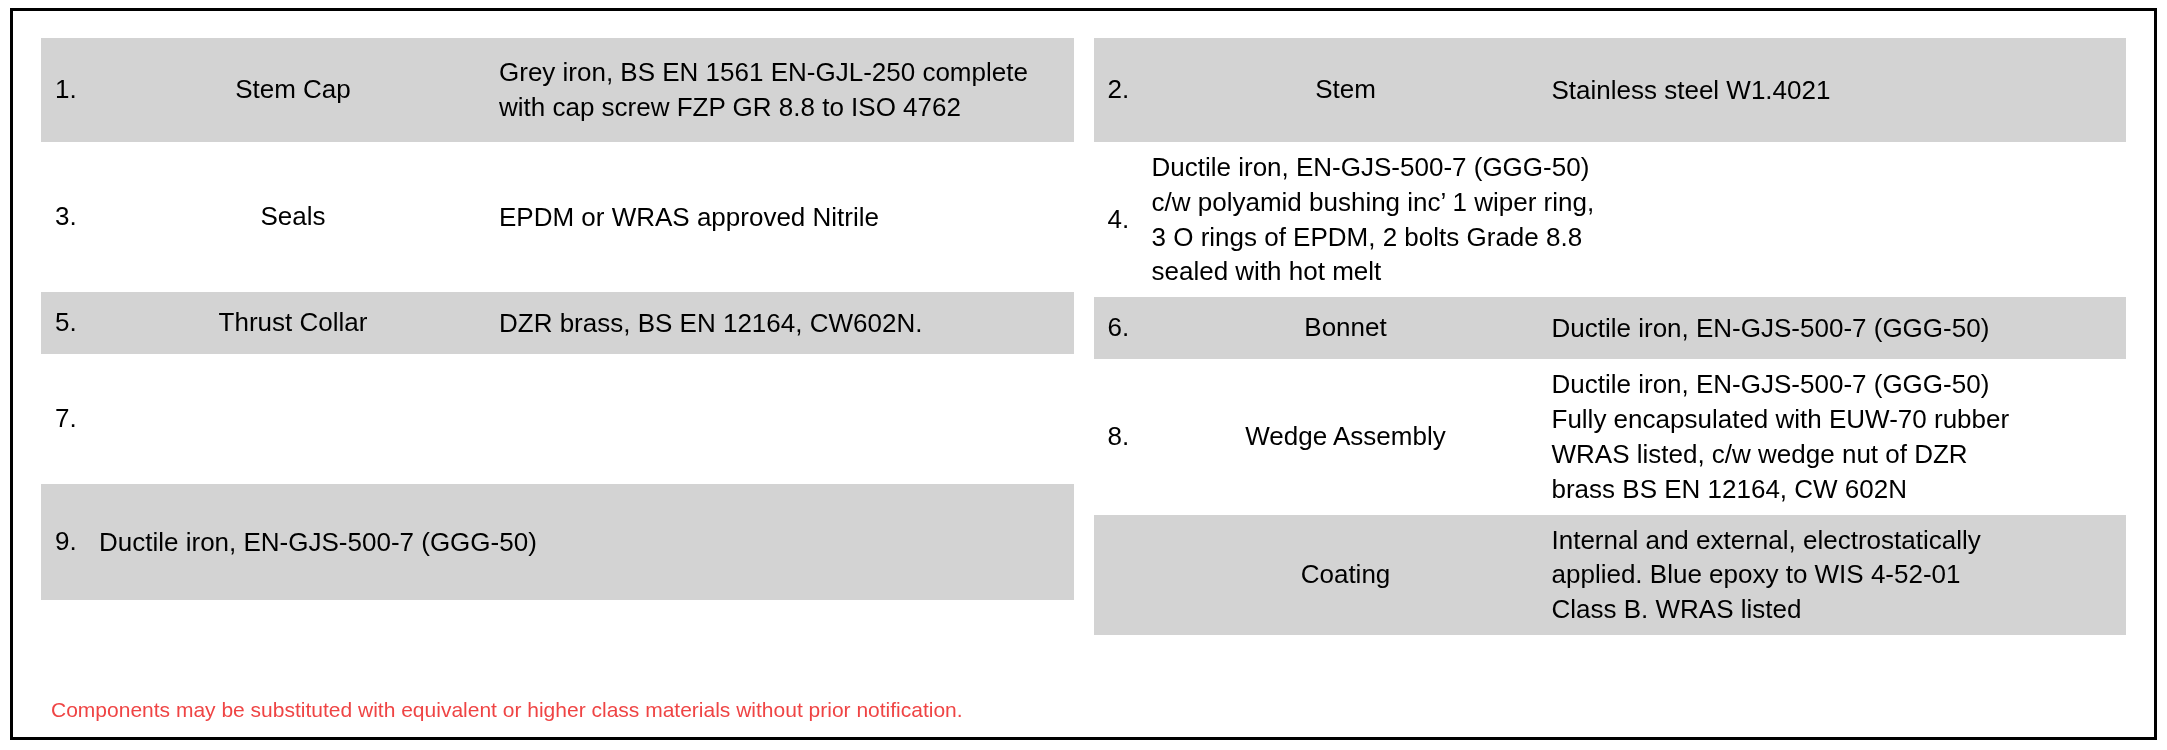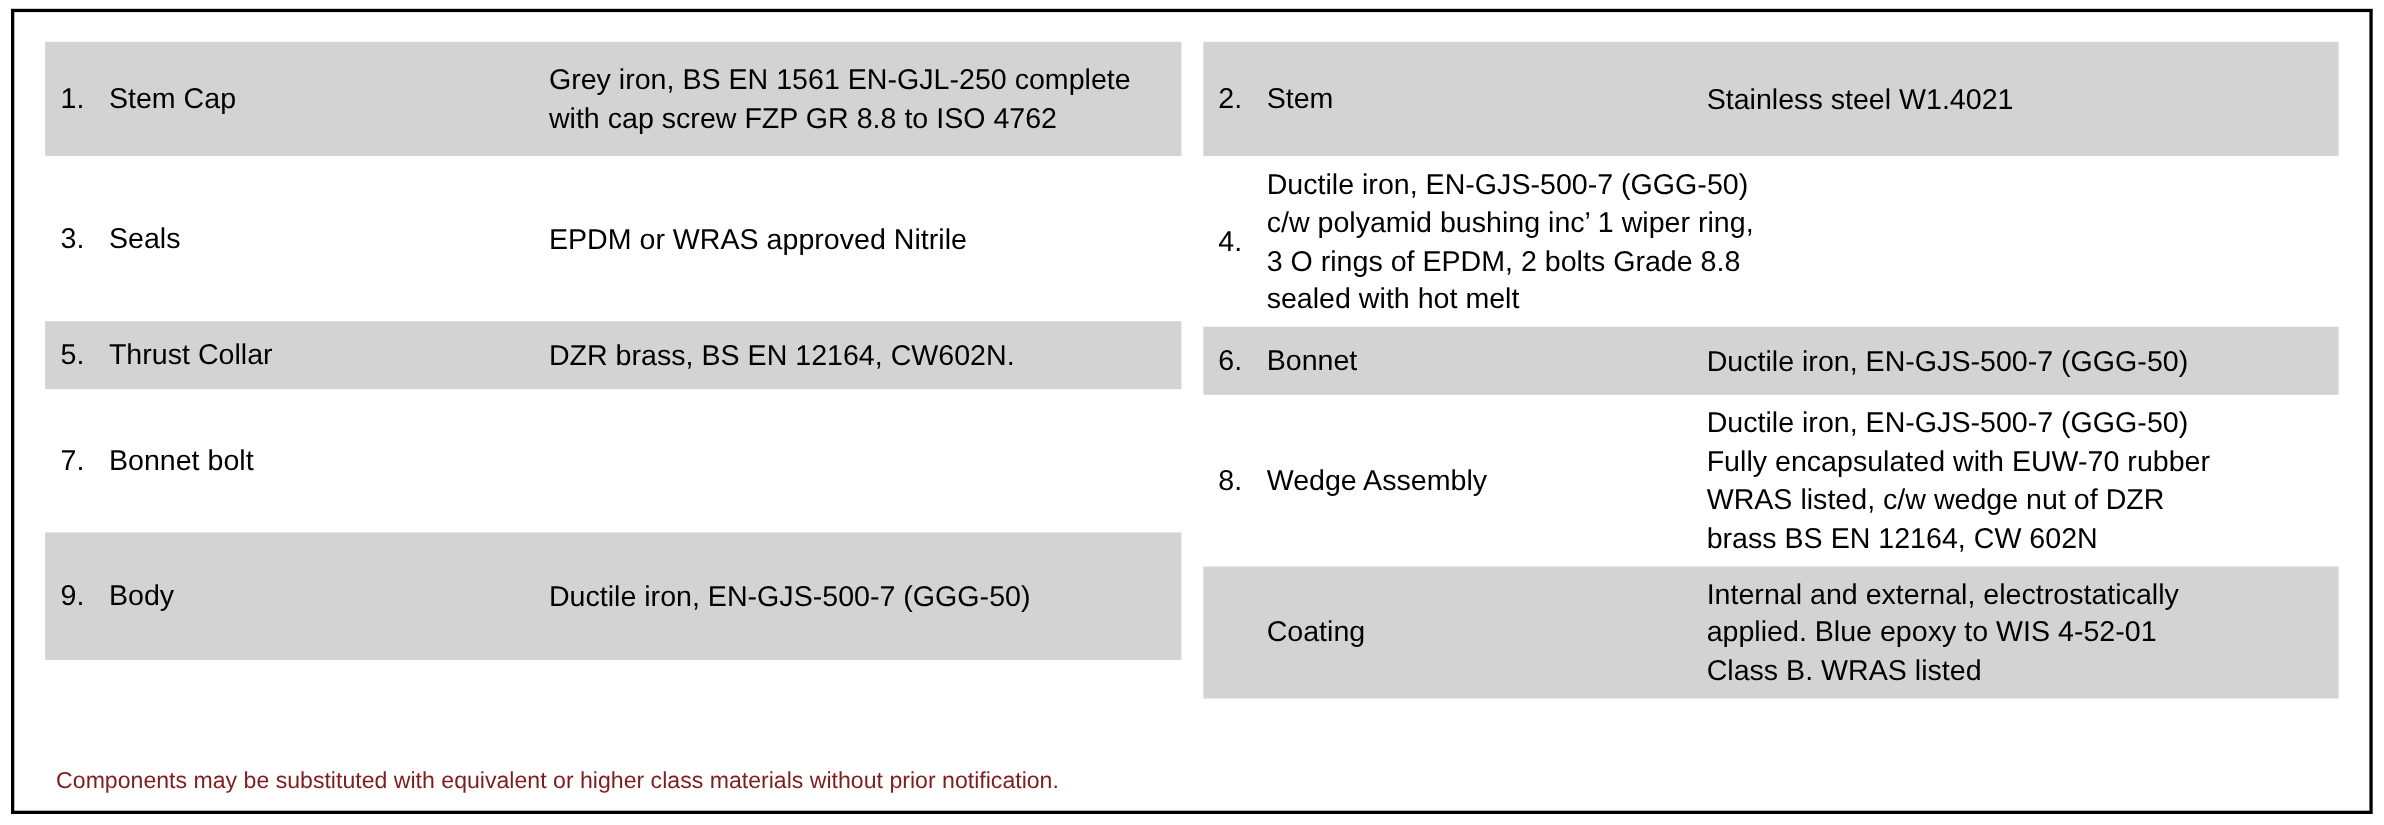--- a/index.html
+++ b/index.html
@@ -59,20 +59,21 @@
     box-sizing: border-box;
     font-size: 26px;
     line-height: 1.3;
   }
   .cell-name {
     flex: 0 0 400px;
     box-sizing: border-box;
     padding-right: 12px;
     font-size: 26px;
     line-height: 1.3;
+    text-align: center;
   }
   .cell-desc {
     flex: 1 1 auto;
     box-sizing: border-box;
     padding-right: 14px;
     font-size: 26px;
     line-height: 1.34;
     white-space: pre-line;
   }
   
@@ -81,21 +82,21 @@
   .h-c { min-height: 62px; }
   .h-d { min-height: 130px; }
   .h-e { min-height: 116px; }
 
   .footnote {
     position: absolute;
     left: 38px;
     bottom: 14px;
     font-size: 21px;
     line-height: 1.3;
-    color: #7f1d1d;
+    color: #ef4444;
   }
 </style>
 </head>
 <body>
 
 <div class="page">
   <div class="spec-frame">
 
     <div class="spec-table">
 
@@ -114,26 +115,24 @@
         </div>
 
         <div class="spec-row shaded h-c">
           <div class="cell-num">5.</div>
           <div class="cell-name">Thrust Collar</div>
           <div class="cell-desc">DZR brass, BS EN 12164, CW602N.</div>
         </div>
 
         <div class="spec-row plain h-d">
           <div class="cell-num">7.</div>
-          <div class="cell-name">Bonnet bolt</div>
         </div>
 
         <div class="spec-row shaded h-e">
           <div class="cell-num">9.</div>
-          <div class="cell-name">Body</div>
           <div class="cell-desc">Ductile iron, EN-GJS-500-7 (GGG-50)</div>
         </div>
 
       </div>
 
       <div class="spec-col">
 
         <div class="spec-row shaded h-a">
           <div class="cell-num">2.</div>
           <div class="cell-name">Stem</div>

